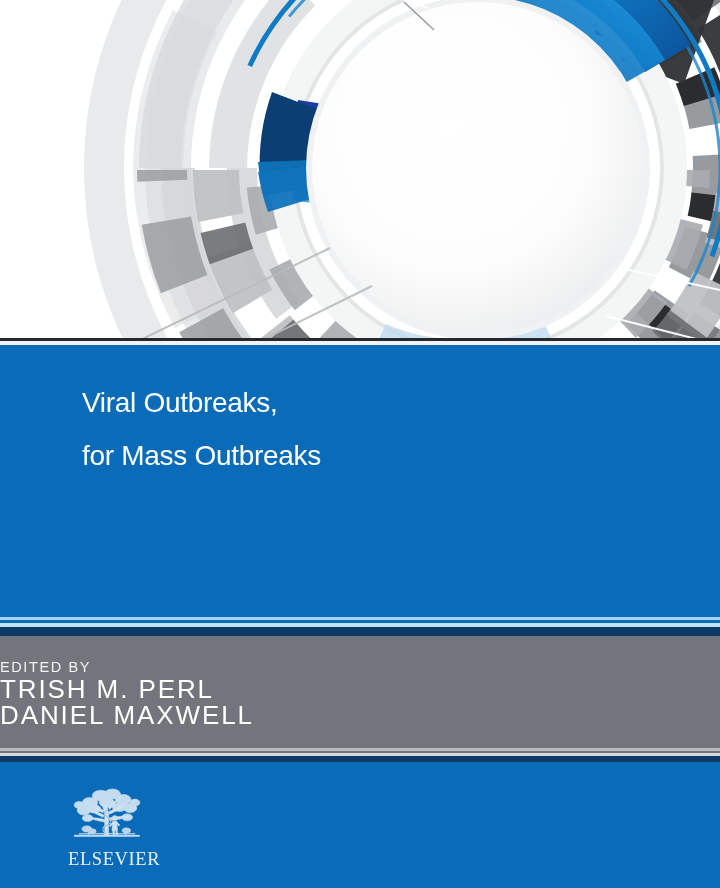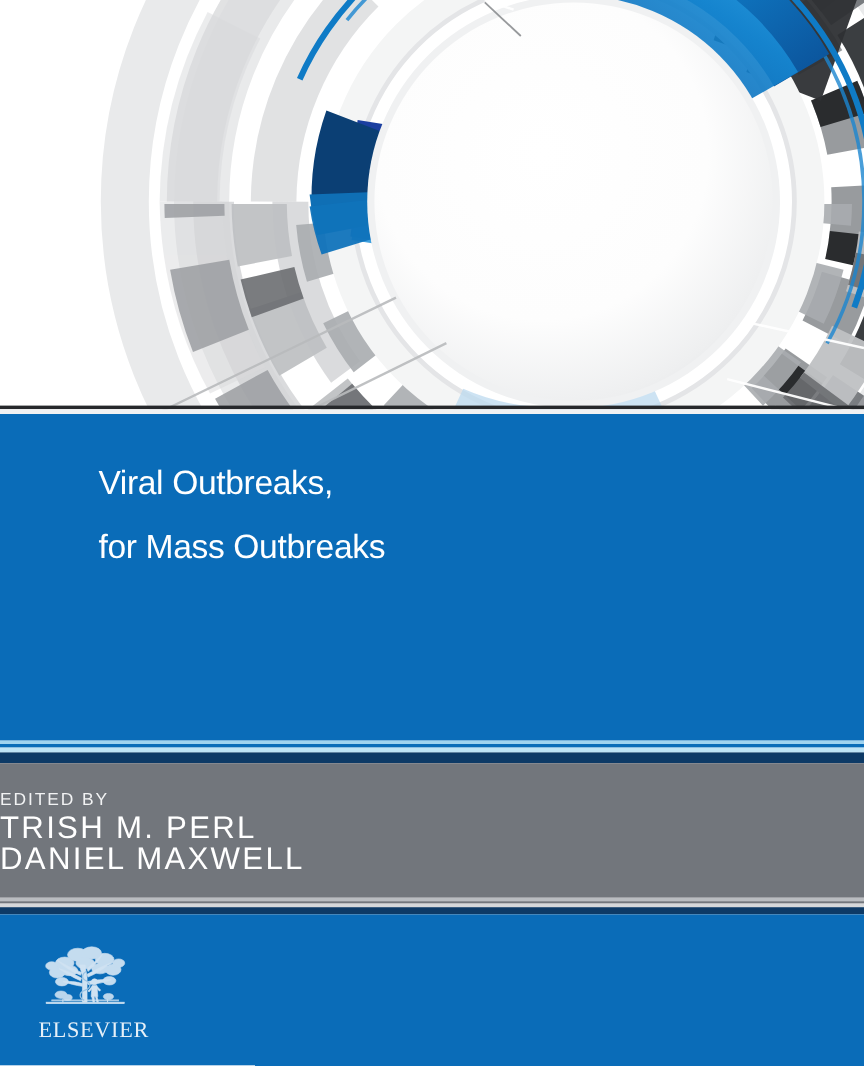--- a/index.html
+++ b/index.html
@@ -91,20 +91,21 @@
 
   
   .pub-band{
     position:relative;
     flex:1 1 auto;
     background:#0a6cb8;
     padding:22px 0 0 32px;
   }
   .logo-wrap{
     width:80px;
+    margin-left:36px;
   }
   .logo-tree{ display:block; width:78px; height:62px; }
   .logo-word{
     display:block;
     margin-top:3px;
     font-family:"Liberation Serif", serif;
     font-size:18.5px;
     letter-spacing:0.6px;
     color:#e6f0f8;
     text-align:center;

